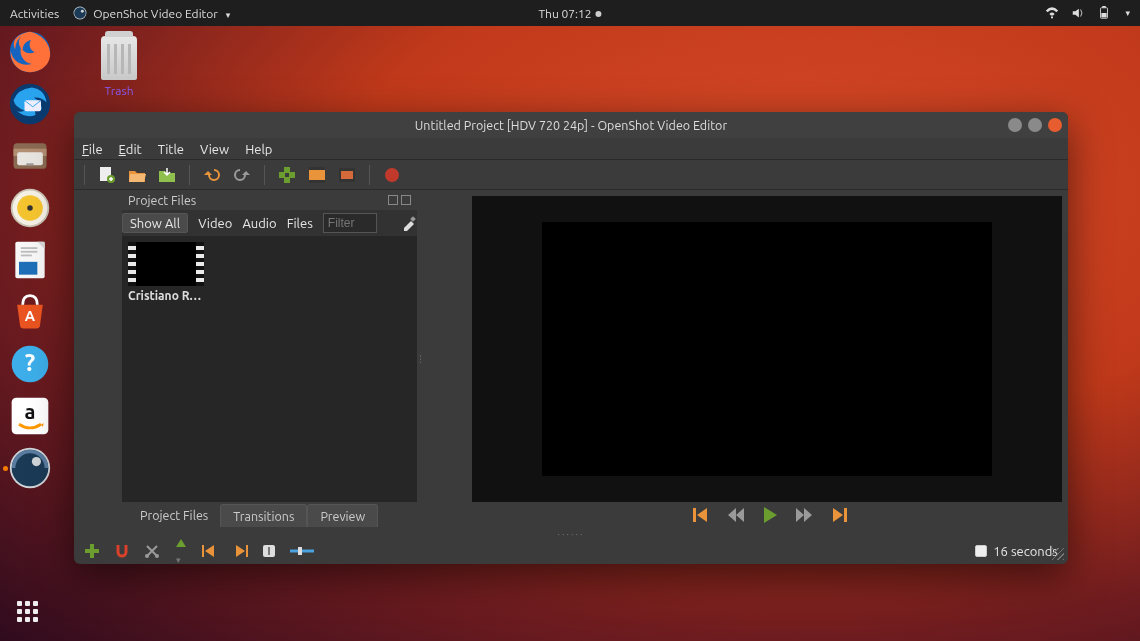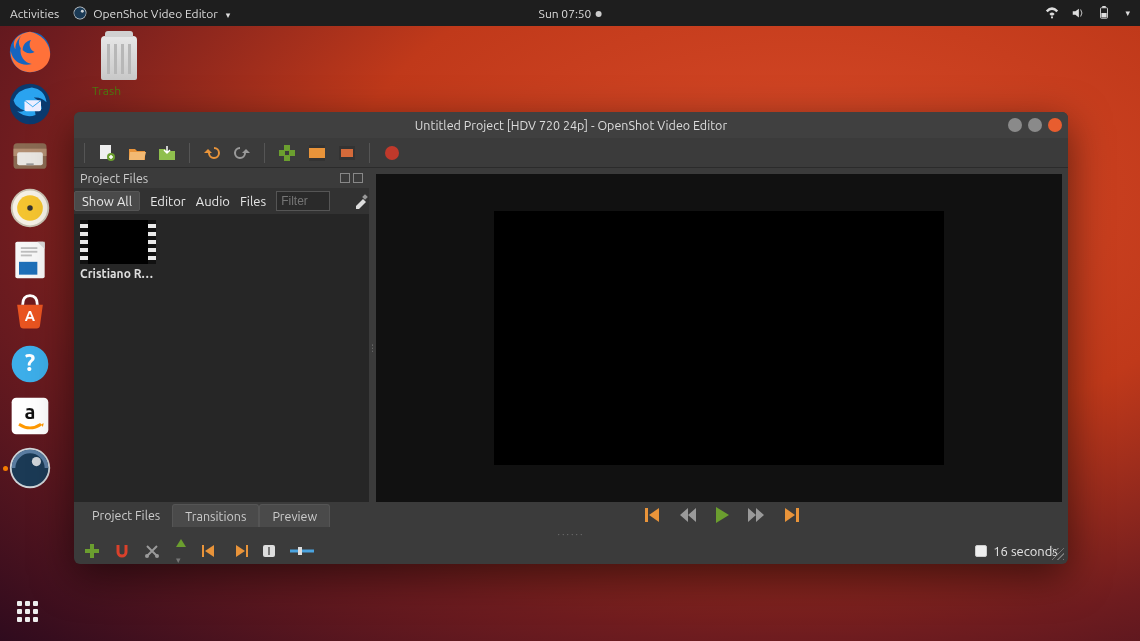--- a/index.html
+++ b/index.html
@@ -18,39 +18,39 @@
   .tri { font-size:9px; margin-left:2px;}
   .dot{ display:inline-block; width:6px;height:6px;border-radius:50%;background:#ccc;margin-left:4px;vertical-align:middle;}
   .ico-mono{width:14px;height:14px;display:inline-flex;align-items:center;justify-content:center;}
   
   .dock { position:absolute; left:4px; top:30px; width:52px; display:flex; flex-direction:column; gap:8px; align-items:center;}
   .dock-item { width:44px; height:44px; border-radius:6px; display:flex; align-items:center; justify-content:center; position:relative;}
   .dock-item.running::before { content:''; position:absolute; left:-5px; top:20px; width:5px;height:5px; border-radius:50%; background:#f57c00;}
   .show-apps { position:absolute; left:17px; bottom:14px; width:26px; height:26px; display:grid; grid-template-columns:repeat(3,5px); grid-template-rows:repeat(3,5px); gap:3px;}
   .show-apps span{ background:#eee; border-radius:1px;}
   
-  .desk-icon{ position:absolute; top:36px; left:92px; width:54px; text-align:left; color:#4d7c0f; font-size:12px;}
+  .desk-icon{ position:absolute; top:36px; left:92px; width:54px; text-align:center; color:#8b5cf6; font-size:12px;}
   .desk-icon .bin{ width:36px;height:44px; margin:0 auto 4px; background:linear-gradient(#e6e6e6,#c9c9c9); border-radius:4px 4px 2px 2px; position:relative;}
   .desk-icon .bin::before{content:'';position:absolute;top:-5px;left:4px;right:4px;height:6px;background:#d0d0d0;border-radius:3px 3px 0 0;}
   .desk-icon .bin::after{content:'';position:absolute;top:8px;left:6px;right:6px;bottom:6px;background:repeating-linear-gradient(90deg,#b7b7b7 0 3px,transparent 3px 7px);}
   
   .win { position:absolute; left:74px; top:112px; width:994px; height:452px; background:#3b3b3b; border-radius:6px; box-shadow:0 12px 40px rgba(0,0,0,.55); display:flex; flex-direction:column; overflow:hidden;}
   .titlebar{ height:26px; background:#404040; display:flex; align-items:center; position:relative; font-size:12.5px; color:#ddd;}
   .titlebar .title{ position:absolute; left:50%; transform:translateX(-50%);}
   .winbtns{ position:absolute; right:6px; display:flex; gap:6px;}
   .wbtn{ width:14px;height:14px;border-radius:50%; }
   .wbtn.min{background:#8a8a8a;} .wbtn.max{background:#8a8a8a;} .wbtn.close{background:#e85d2f;}
   .menubar{ height:22px; background:#3b3b3b; display:flex; align-items:center; gap:16px; padding:0 8px; font-size:13px; border-bottom:1px solid #2b2b2b;}
   .menubar span u{text-decoration:underline;}
   .toolbar{ height:30px; background:#3b3b3b; display:flex; align-items:center; gap:10px; padding:0 8px; border-bottom:1px solid #2b2b2b;}
   .tbtn{ width:20px;height:20px; display:flex; align-items:center; justify-content:center;}
   .sep{ width:1px;height:20px;background:#555;margin:0 2px;}
   .body{ flex:1; display:flex; position:relative;}
   
-  .panel{ display:flex; flex-direction:column;}
+  .panel{ display:flex; flex-direction:column;margin-left:48px;}
   .panel-left{ width:295px;}
   .panel-right{ flex:1;}
   .pane-hd{ height:20px; font-size:12.5px; padding:0 6px; display:flex; align-items:center; color:#ccc; background:#3b3b3b;}
   .pane-hd .pane-icons{ margin-left:auto; display:flex; gap:3px;}
   .pi{ width:10px;height:10px;border:1px solid #888;}
   .filter-row{ height:26px; background:#323232; display:flex; align-items:center; gap:10px; padding:0 0; font-size:13px;}
   .filter-row .showall{ background:#4a4a4a; padding:2px 7px; border:1px solid #555; border-radius:2px;}
   .filter-row input{ width:54px; background:#2a2a2a; border:1px solid #555; color:#999; padding:2px 4px; font-size:12px;}
   .brush{ margin-left:auto; width:16px; height:16px;}
   .files-area{ flex:1; background:#262626; padding:6px;}
@@ -84,21 +84,21 @@
       <svg viewBox="0 0 24 24">
           <circle cx="12" cy="12" r="11" fill="#cfd4d8"></circle>
           <circle cx="12" cy="12" r="10" fill="#1b3a55"></circle>
           <circle cx="16" cy="9" r="2.5" fill="#cfd4d8"></circle>
         </svg>
       <span>OpenShot Video Editor</span>
       <span class="tri">▾</span>
     </span>
   </div>
   <div class="center">
-    <span>Sun 07:50</span><span class="dot"></span>
+    <span>Thu 07:12</span><span class="dot"></span>
   </div>
   <div class="right">
     <span class="ico-mono">
         <svg viewBox="0 0 16 16">
           <path d="M1 5 Q8 -2 15 5 L13 7 Q8 2 3 7 Z M5 9 Q8 6 11 9 L9 11 Q8 10 7 11 Z" fill="#ddd"></path>
           <circle cx="8" cy="13" r="1.2" fill="#ddd"></circle>
         </svg>
       </span>
     <span class="ico-mono">
         <svg viewBox="0 0 16 16">
@@ -207,20 +207,27 @@
 
 <div class="win">
   <div class="titlebar">
     <span class="title">Untitled Project [HDV 720 24p] - OpenShot Video Editor</span>
     <div class="winbtns">
       <div class="wbtn min"></div>
       <div class="wbtn max"></div>
       <div class="wbtn close"></div>
     </div>
   </div>
+  <div class="menubar">
+    <span><u>F</u>ile</span>
+    <span><u>E</u>dit</span>
+    <span>Title</span>
+    <span>View</span>
+    <span>Help</span>
+  </div>
   <div class="toolbar">
     <div class="sep"></div>
     <div class="tbtn">
         <svg viewBox="0 0 20 20">
           <rect x="3" y="2" width="11" height="14" fill="#eee"></rect>
           <circle cx="14" cy="14" r="4" fill="#6b9e2f"></circle>
           <path d="M14 12v4M12 14h4" stroke="#fff" stroke-width="1.5"></path>
         </svg>
       </div>
     <div class="tbtn">
@@ -280,21 +287,21 @@
     <div class="panel panel-left">
       <div class="pane-hd">
         <span>Project Files</span>
         <span class="pane-icons">
             <span class="pi"></span>
             <span class="pi"></span>
           </span>
       </div>
       <div class="filter-row">
         <span class="showall">Show All</span>
-        <span>Editor</span>
+        <span>Video</span>
         <span>Audio</span>
         <span>Files</span>
         <input placeholder="Filter" style="">
         <span class="brush">
             <svg viewBox="0 0 16 16">
               <path d="M3 13l7-7 3 3-7 7H3z" fill="#ddd"></path>
               <rect x="10" y="2" width="4" height="4" fill="#999" transform="rotate(45 12 4)"></rect>
             </svg>
           </span>
       </div>

